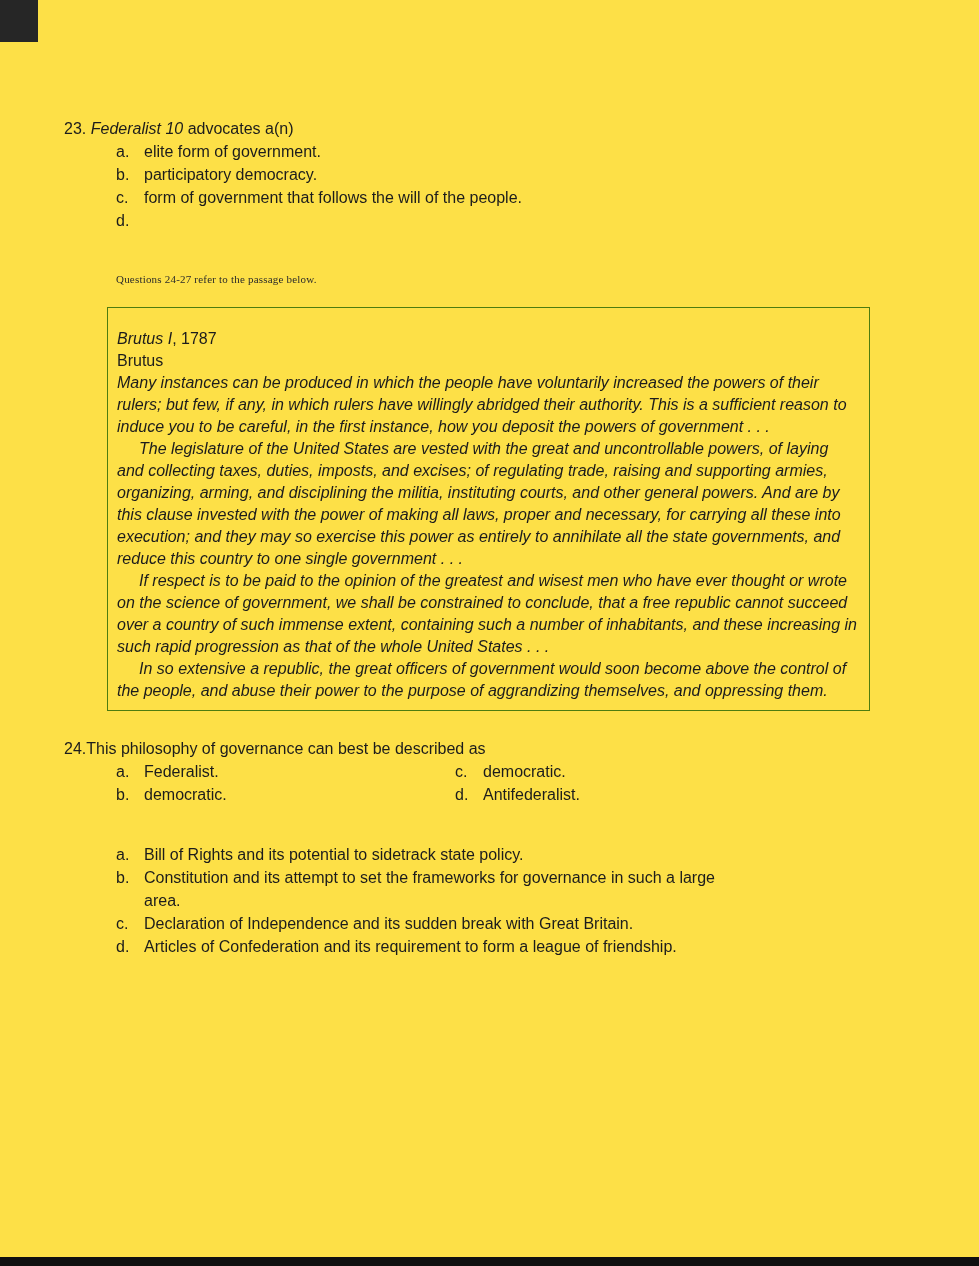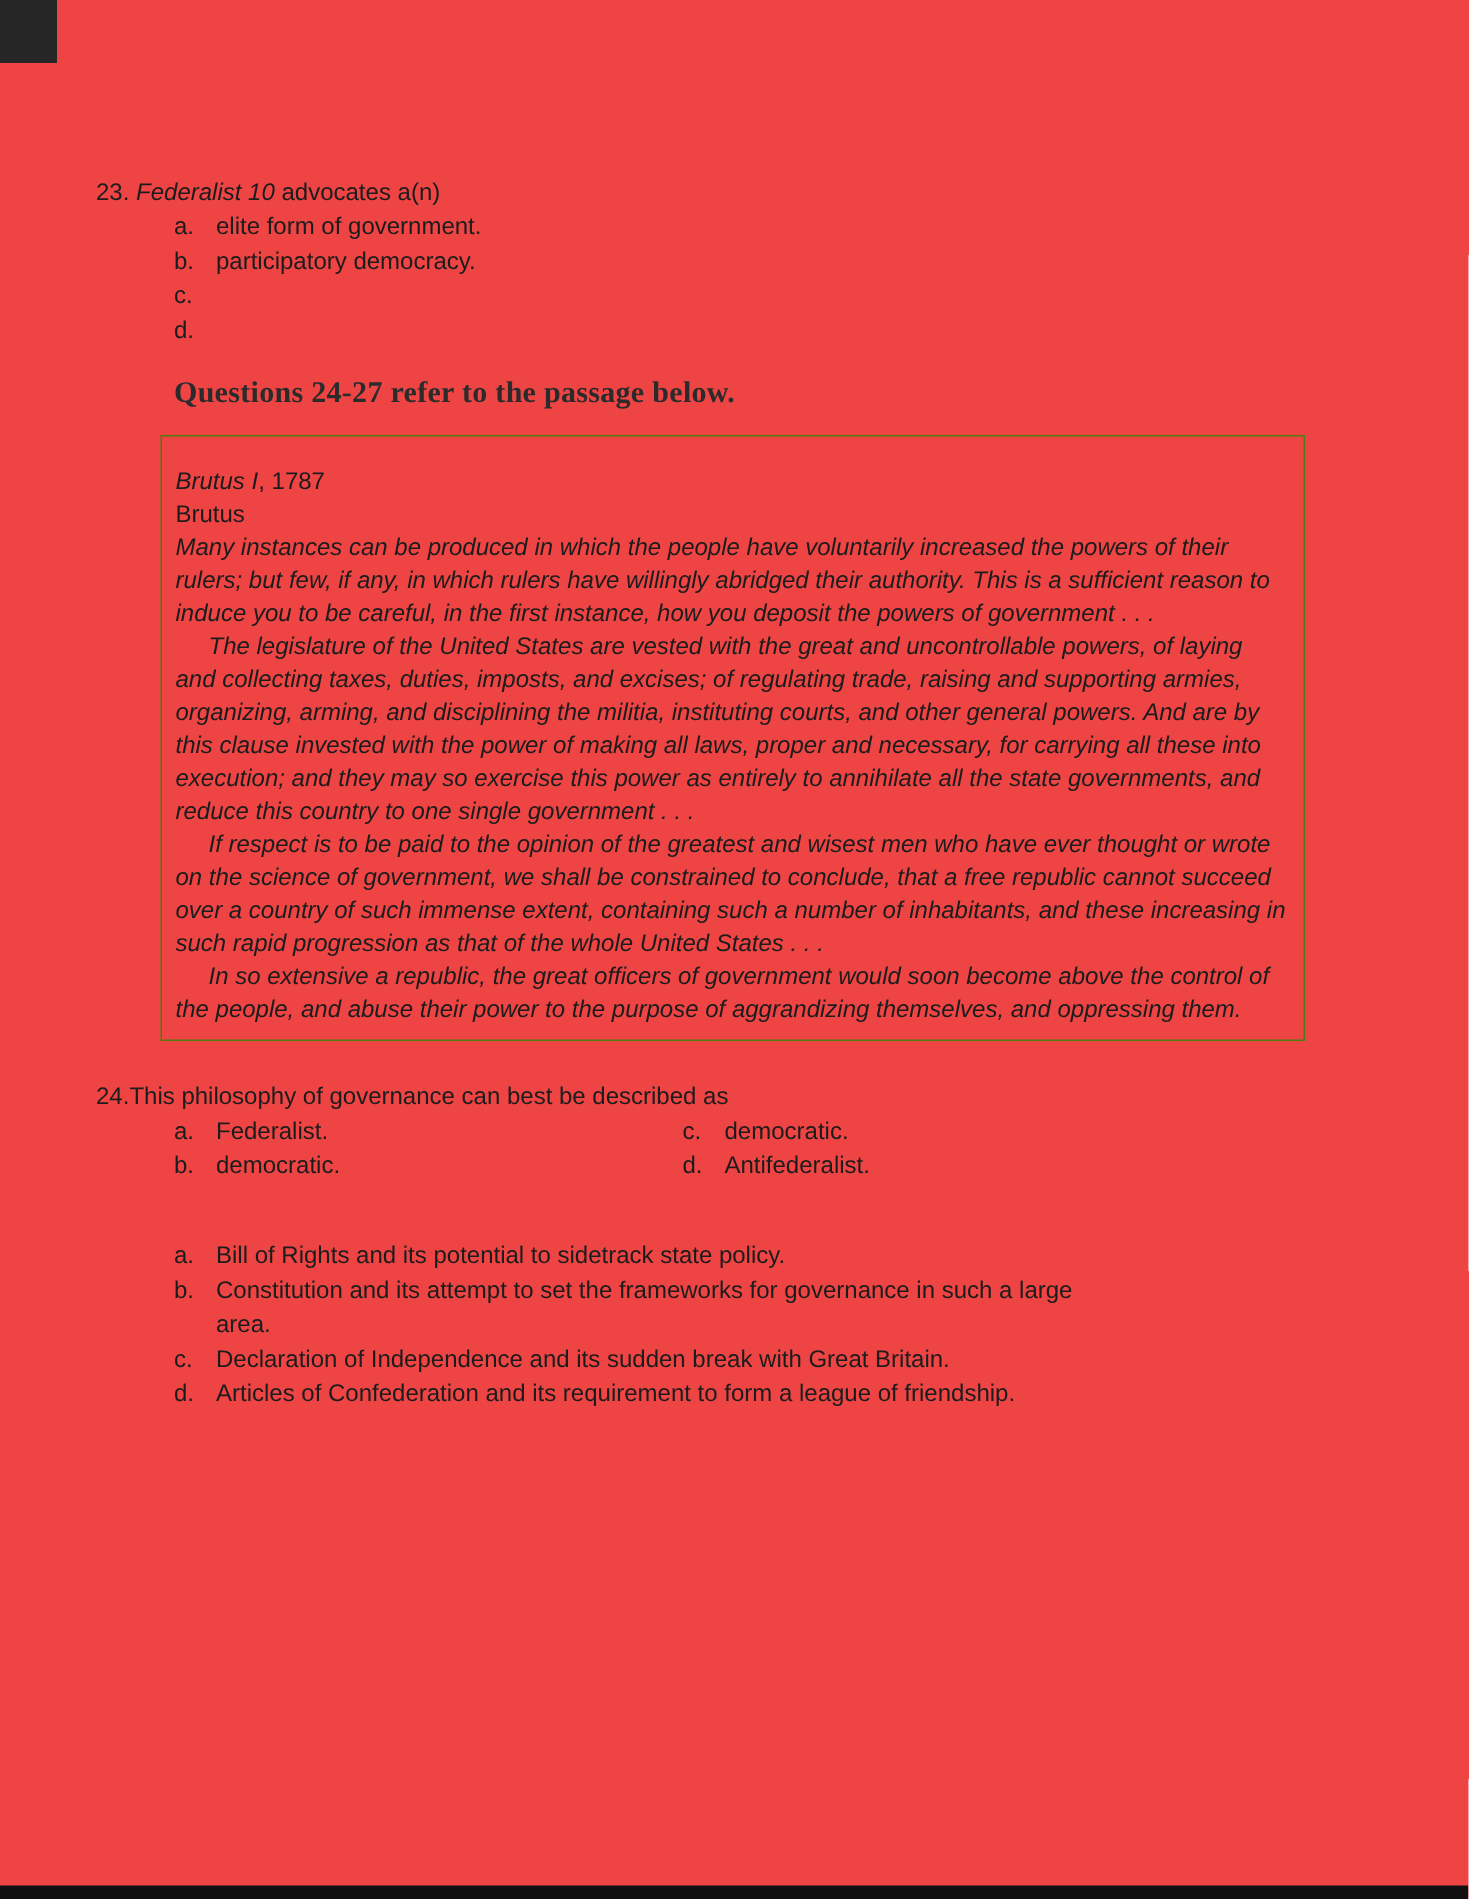--- a/index.html
+++ b/index.html
@@ -1,20 +1,20 @@
 <!DOCTYPE html>
 <html><head>
 <meta charset="utf-8">
 <style>
   html, body { margin: 0; padding: 0; background: #ffffff; }
   .page {
     position: relative;
     width: 979px;
     height: 1266px;
-    background: #ef4444;
+    background: #fde047;
     font-family: "Liberation Sans", "DejaVu Sans", sans-serif;
     font-size: 16px;
     line-height: 23px;
     color: #1c1c1c;
     overflow: hidden;
   }
   .corner-block {
     position: absolute;
     top: 0; left: 0;
     width: 38px; height: 42px;
@@ -35,24 +35,24 @@
   .i { font-style: italic; }
   .stem { white-space: normal; }
   .options { margin-left: 52px; }
   .option { display: flex; align-items: flex-start; }
   .option .letter { flex: 0 0 28px; width: 28px; }
   .option .otext { flex: 0 1 auto; }
   .q25 .option .otext { max-width: 600px; }
 
   .passage-heading {
     margin-left: 52px;
-    margin-top: 19px;
+    margin-top: 36px;
     font-family: "Liberation Serif", "DejaVu Serif", serif;
-    font-weight: bold;
-    font-size: 20px;
+    font-weight: normal;
+    font-size: 11px;
     letter-spacing: 0.2px;
     color: #2b2b2b;
   }
   .passage-box {
     margin-left: 43px;
     margin-top: 16px;
     width: 763px;
     box-sizing: border-box;
     border: 1px solid #4d7c0f;
     padding: 20px 10px 8px 9px;
@@ -83,20 +83,21 @@
         <div class="option">
           <span class="letter">a.</span>
           <span class="otext">elite form of government.</span>
         </div>
         <div class="option">
           <span class="letter">b.</span>
           <span class="otext">participatory democracy.</span>
         </div>
         <div class="option">
           <span class="letter">c.</span>
+          <span class="otext">form of government that follows the will of the people.</span>
         </div>
         <div class="option">
           <span class="letter">d.</span>
         </div>
       </div>
     </div>
 
     <div class="passage-heading">Questions 24-27 refer to the passage below.</div>
 
     <div class="passage-box">

